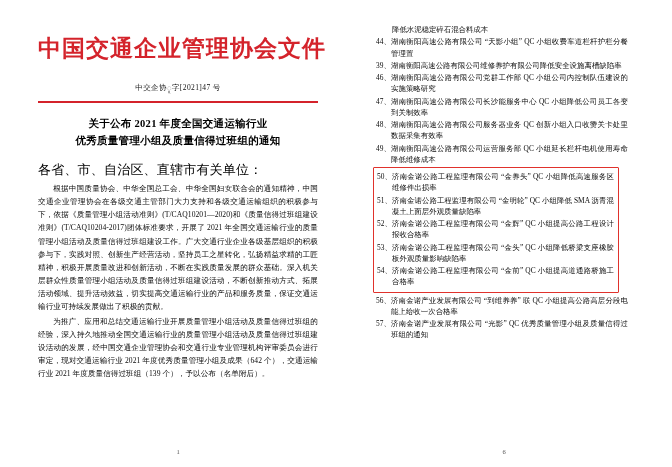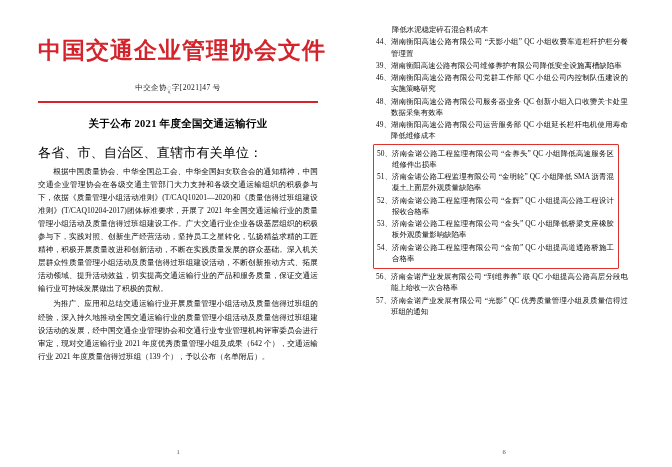--- a/index.html
+++ b/index.html
@@ -39,21 +39,21 @@
   }
   .sheet-right {
     width: 336px;
     padding: 10px 34px 10px 30px;
   }
 
   
   .masthead {
     text-align: center;
     color: #d4232b;
-    font-family: Liberation Serif, serif;
+    font-family: Liberation Mono, monospace;
     font-weight: bold;
     font-size: 23px;
     letter-spacing: 1px;
     line-height: 1.1;
     margin-top: 14px;
     white-space: nowrap;
   }
   .doc-number {
     text-align: center;
     font-size: 7.5px;
@@ -144,20 +144,21 @@
 
 <div class="page">
   <div class="spread">
 
     <div class="sheet sheet-left">
       <div class="masthead">中国交通企业管理协会文件</div>
       <div class="doc-number">中交企协ူ字[2021]47 号</div>
       <div class="red-rule"></div>
       <div class="doc-title">
         <div>关于公布 2021 年度全国交通运输行业</div>
+        <div>优秀质量管理小组及质量信得过班组的通知</div>
       </div>
       <div class="salutation">各省、市、自治区、直辖市有关单位：</div>
       <p class="body-p">根据中国质量协会、中华全国总工会、中华全国妇女联合会的通知精神，中国交通企业管理协会在各级交通主管部门大力支持和各级交通运输组织的积极参与下，依据《质量管理小组活动准则》(T/CAQ10201—2020)和《质量信得过班组建设准则》(T/CAQ10204-2017)团体标准要求，开展了 2021 年全国交通运输行业的质量管理小组活动及质量信得过班组建设工作。广大交通行业企业各级基层组织的积极参与下，实践对照、创新生产经营活动，坚持员工之星转化，弘扬精益求精的工匠精神，积极开展质量改进和创新活动，不断在实践质量发展的群众基础。深入机关层群众性质量管理小组活动及质量信得过班组建设活动，不断创新推动方式、拓展活动领域、提升活动效益，切实提高交通运输行业的产品和服务质量，保证交通运输行业可持续发展做出了积极的贡献。</p>
       <p class="body-p">为推广、应用和总结交通运输行业开展质量管理小组活动及质量信得过班组的经验，深入持久地推动全国交通运输行业的质量管理小组活动及质量信得过班组建设活动的发展，经中国交通企业管理协会和交通行业专业管理机构评审委员会进行审定，现对交通运输行业 2021 年度优秀质量管理小组及成果（642 个），交通运输行业 2021 年度质量信得过班组（139 个），予以公布（名单附后）。</p>
       <div class="page-num">1</div>
     </div>
 
     <div class="sheet sheet-right">
       <div class="list">
 
@@ -169,20 +170,24 @@
         </div>
         <div class="entry">
           <span class="num">39、</span>
           <span class="txt">湖南衡阳高速公路有限公司维修养护有限公司降低安全设施离槽缺陷率</span>
         </div>
         <div class="entry">
           <span class="num">46、</span>
           <span class="txt">湖南衡阳高速公路有限公司党群工作部 QC 小组公司内控制队伍建设的实施策略研究</span>
         </div>
         <div class="entry">
+          <span class="num">47、</span>
+          <span class="txt">湖南衡阳高速公路有限公司长沙能服务中心 QC 小组降低公司员工各变到关制效率</span>
+        </div>
+        <div class="entry">
           <span class="num">48、</span>
           <span class="txt">湖南衡阳高速公路有限公司服务器业务 QC 创新小组入口收赞关卡处里数据采集有效率</span>
         </div>
         <div class="entry">
           <span class="num">49、</span>
           <span class="txt">湖南衡阳高速公路有限公司运营服务部 QC 小组延长栏杆电机使用寿命降低维修成本</span>
         </div>
       </div>
 
       <div class="highlight-box">

